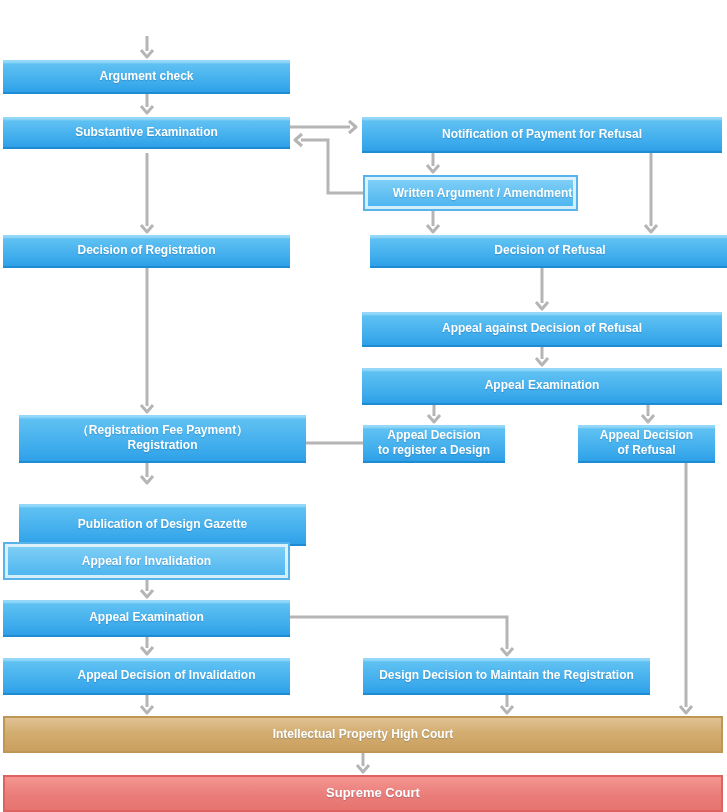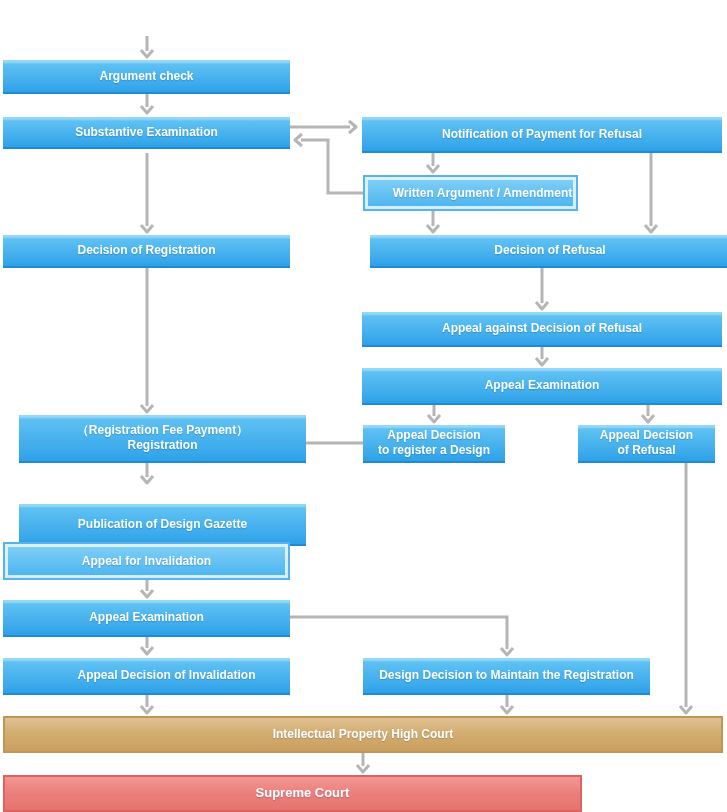--- a/index.html
+++ b/index.html
@@ -104,15 +104,15 @@
   <div class="node dbl" style="left:3px;top:542px;width:287px;height:38px;">Appeal for Invalidation</div>
 
   <div class="node blue" style="left:3px;top:600px;width:287px;height:37px;">Appeal Examination</div>
 
   <div class="node blue" style="left:3px;top:658px;width:287px;height:37px;padding-left:40px;">Appeal Decision of Invalidation</div>
 
   <div class="node blue" style="left:363px;top:658px;width:287px;height:37px;">Design Decision to Maintain the Registration</div>
 
   <div class="node tan" style="left:3px;top:716px;width:720px;height:37px;">Intellectual Property High Court</div>
 
-  <div class="node red" style="left:3px;top:775px;width:579px;height:37px;padding-left:20px;">Supreme Court</div>
+  <div class="node red" style="left:3px;top:775px;width:720px;height:37px;padding-left:20px;">Supreme Court</div>
 
 </div>
 
 </body></html>

